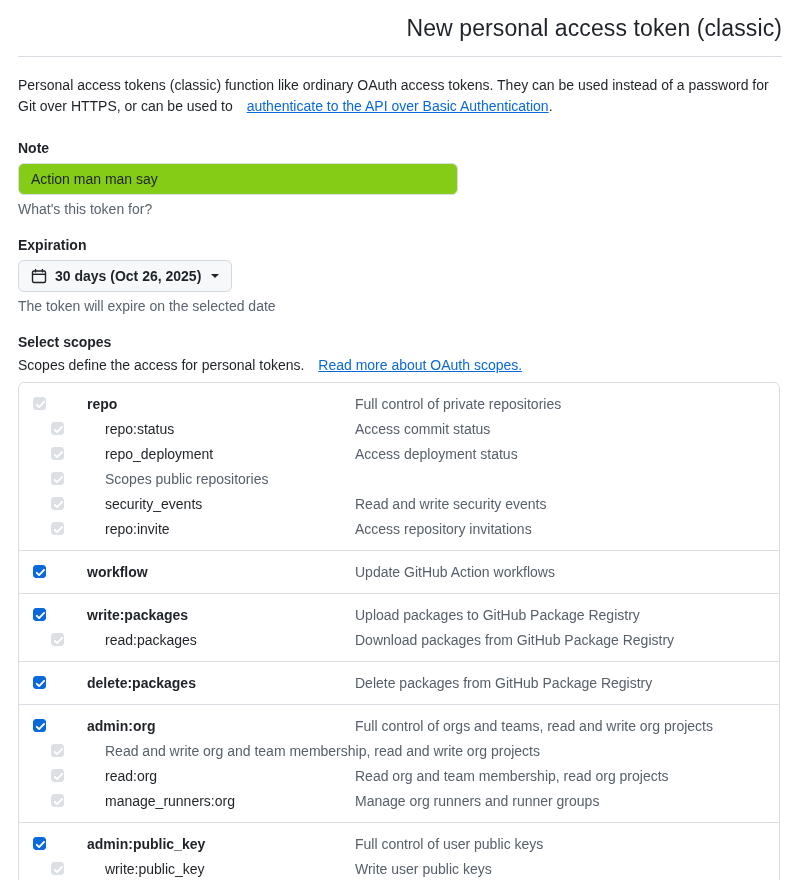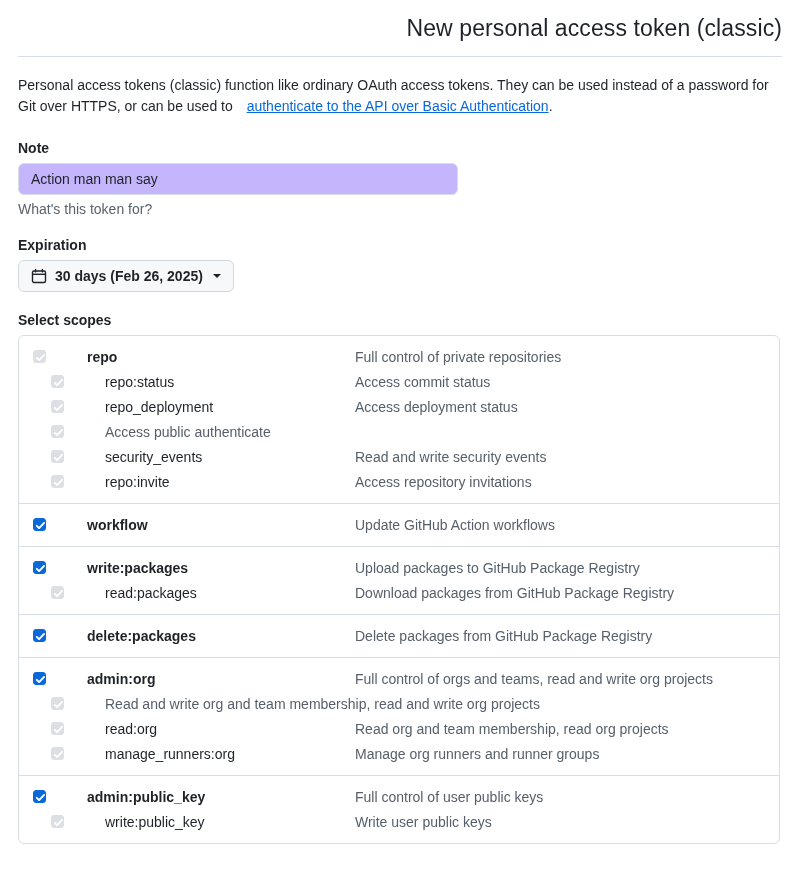--- a/index.html
+++ b/index.html
@@ -33,21 +33,21 @@
   }
   a.link { color: #0969da; text-decoration: underline; margin-left: 10px; }
 
   .field-label {
     font-size: 14px; font-weight: 700; color: #1f2328;
     margin: 0 0 7px 0;
   }
   .note-input {
     display: block;
     width: 440px; height: 32px;
-    background: #c4b5fd;
+    background: #84cc16;
     border: 1px solid #d8dee4;
     border-radius: 6px;
     padding: 5px 12px;
     font-size: 14px;
     font-family: "Liberation Sans", sans-serif;
     color: #1f2328;
     outline: none;
   }
   .help-text {
     font-size: 14px; color: #59636e;
@@ -139,27 +139,29 @@
 
   <div class="field-label">Expiration</div>
   <button class="expire-btn">
     <span class="cal-ico">
       <svg width="16" height="16" viewBox="0 0 16 16" fill="none">
         <rect x="1.5" y="3" width="13" height="11.5" rx="1.5" stroke="#1f2328" stroke-width="1.4"></rect>
         <path d="M1.6 6.3h12.8" stroke="#1f2328" stroke-width="1.4"></path>
         <path d="M4.6 1.5v2.4M11.4 1.5v2.4" stroke="#1f2328" stroke-width="1.4" stroke-linecap="round"></path>
       </svg>
     </span>
-    <span>30 days (Feb 26, 2025)</span>
+    <span>30 days (Oct 26, 2025)</span>
     <span class="caret"></span>
   </button>
+  <p class="help-text">The token will expire on the selected date</p>
 
   <div class="section-gap"></div>
 
   <div class="field-label">Select scopes</div>
+  <p class="scopes-desc"><span>Scopes define the access for personal tokens. </span><a class="link" href="#">Read more about OAuth scopes.</a></p>
 
   <div class="scopes-panel" id="scopes-panel">
       <div class="scope-group">
         <div class="scope-row parent">
           <span class="cb off">
             <svg width="13" height="13" viewBox="0 0 13 13" fill="none">
               <path d="M2.8 6.8 L5.1 9.1 L10.1 3.9" stroke="#ffffff" stroke-width="1.9" stroke-linecap="round" stroke-linejoin="round"></path>
             </svg>
           </span>
           <span class="scope-name">repo</span>
@@ -182,21 +184,21 @@
           </span>
           <span class="scope-name">repo_deployment</span>
           <span class="scope-desc">Access deployment status</span>
         </div>
         <div class="scope-row sub">
           <span class="cb off">
             <svg width="13" height="13" viewBox="0 0 13 13" fill="none">
               <path d="M2.8 6.8 L5.1 9.1 L10.1 3.9" stroke="#ffffff" stroke-width="1.9" stroke-linecap="round" stroke-linejoin="round"></path>
             </svg>
           </span>
-          <span class="scope-desc">Access public authenticate</span>
+          <span class="scope-desc">Scopes public repositories</span>
         </div>
         <div class="scope-row sub">
           <span class="cb off">
             <svg width="13" height="13" viewBox="0 0 13 13" fill="none">
               <path d="M2.8 6.8 L5.1 9.1 L10.1 3.9" stroke="#ffffff" stroke-width="1.9" stroke-linecap="round" stroke-linejoin="round"></path>
             </svg>
           </span>
           <span class="scope-name">security_events</span>
           <span class="scope-desc">Read and write security events</span>
         </div>

